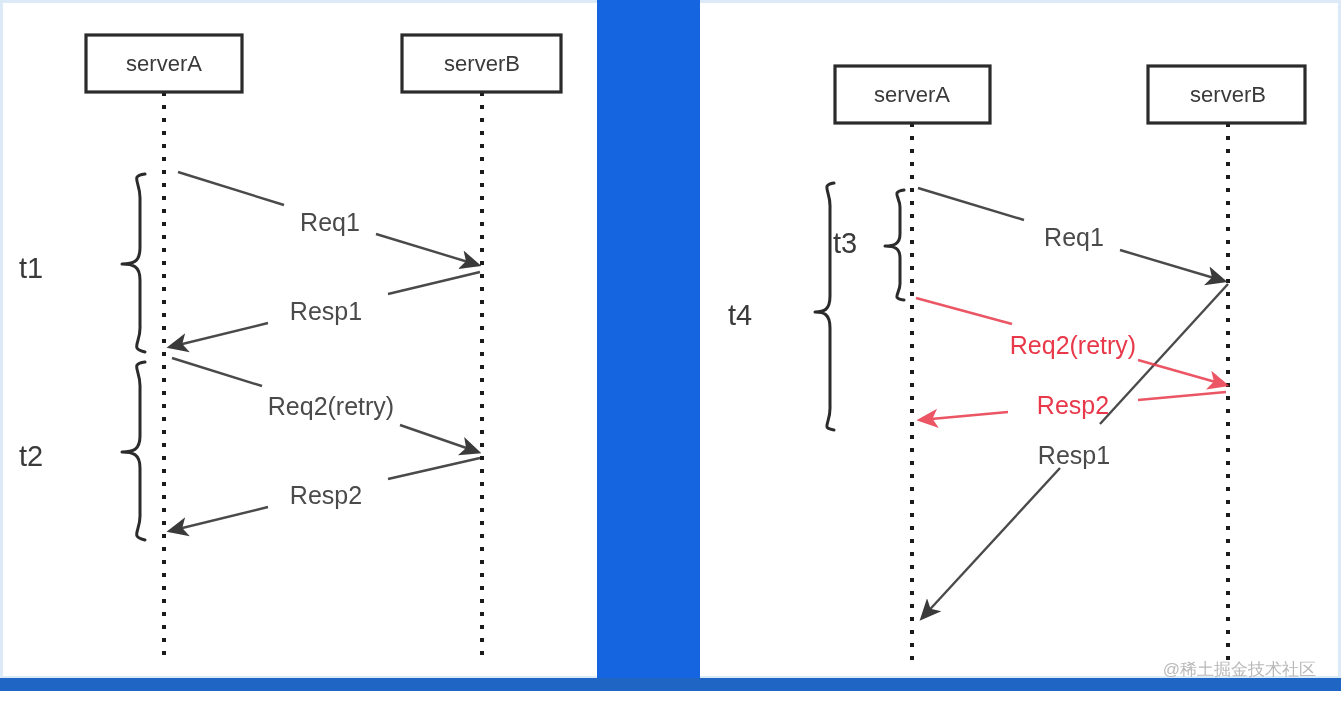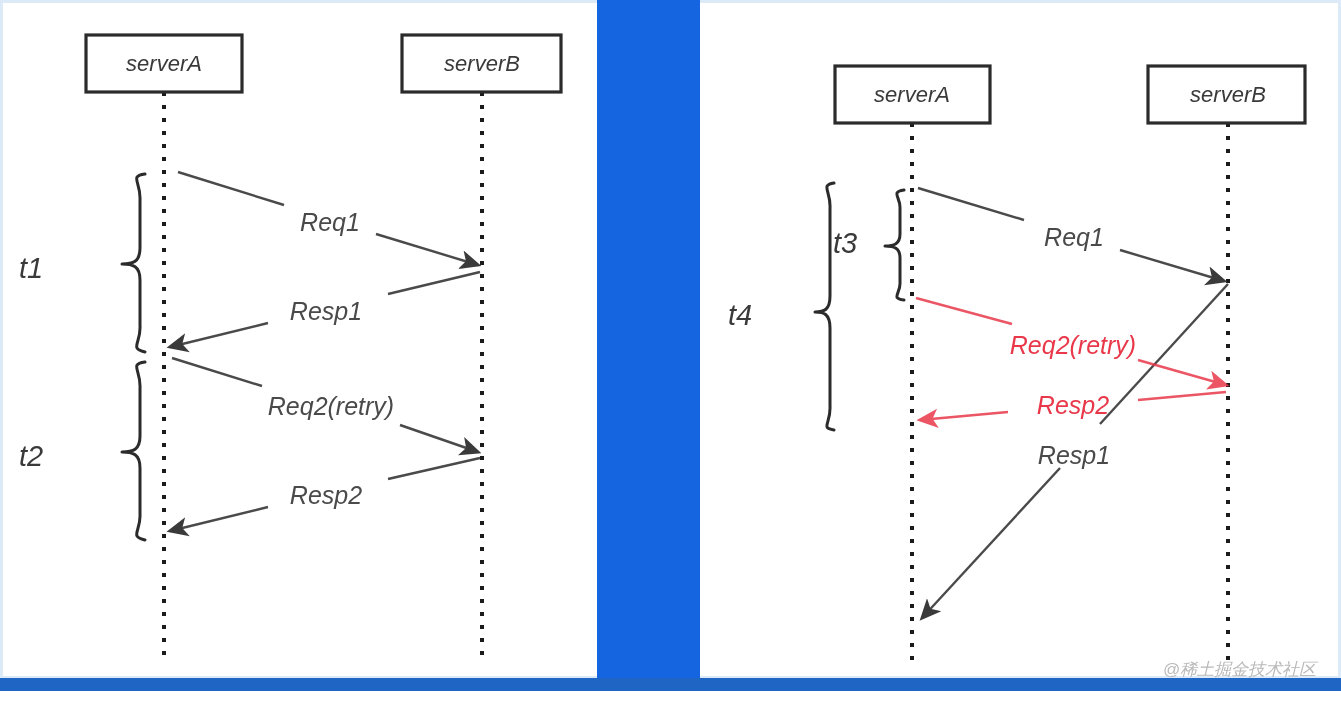--- a/index.html
+++ b/index.html
@@ -10,21 +10,20 @@
   }
   body {
     font-family: "Liberation Sans", "DejaVu Sans", sans-serif;
   }
   #stage {
     position: relative;
     width: 1341px;
     height: 701px;
     overflow: hidden;
     background: #ffffff;
-    font-style: italic;
   }
   #diagram-svg {
     position: absolute;
     left: 0;
     top: 0;
     width: 1341px;
     height: 703px;
     display: block;
   }
   .panel-bg { fill: #ffffff; }

